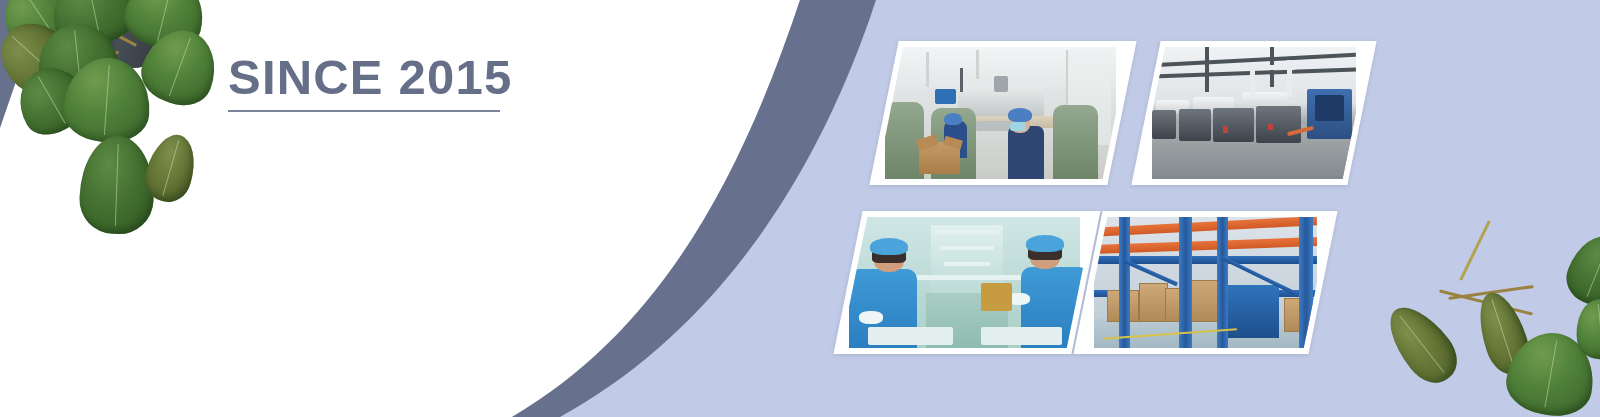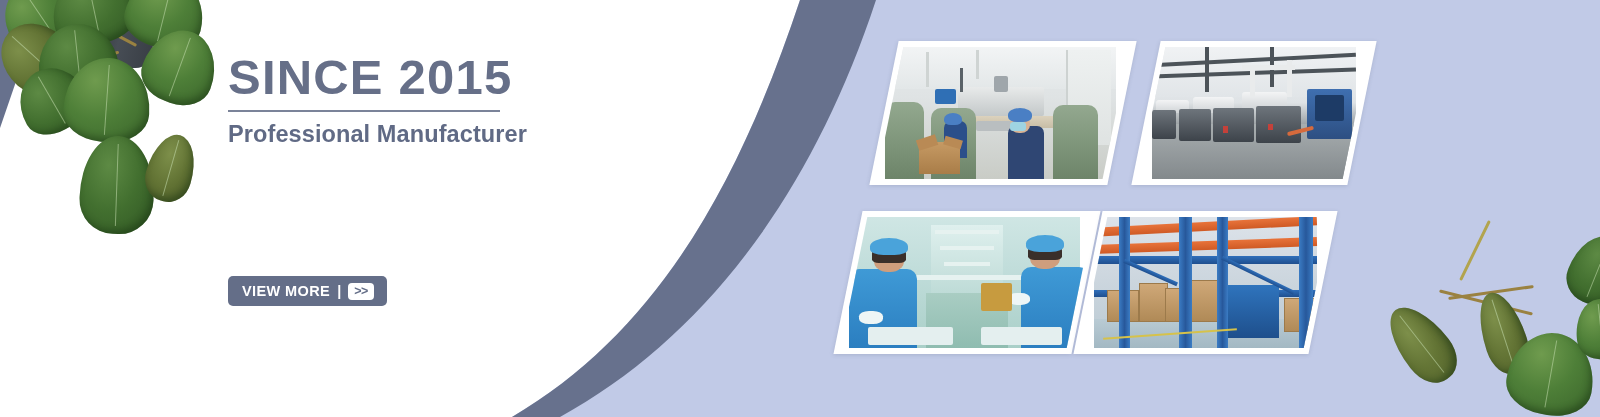--- a/index.html
+++ b/index.html
@@ -206,28 +206,22 @@
 
   <svg class="bg-svg" viewBox="0 0 1600 417" preserveAspectRatio="none">
     <rect x="0" y="0" width="1600" height="417" fill="#ffffff"></rect>
     <path d="M 800 0 L 1600 0 L 1600 417 L 512 417 C 660 330 740 180 800 0 Z" fill="#c1cae7"></path>
     <path d="M 800 0 L 876 0 C 810 200 700 340 560 417 L 512 417 C 660 330 740 180 800 0 Z" fill="#67718d"></path>
   </svg>
 
   <div class="text-block">
     <div class="since-title">SINCE 2015</div>
     <div class="title-rule"></div>
-    <div class="subtitle">Professional Manufacturer</div>
   </div>
 
-  <div class="view-more">
-    <span class="vm-label">VIEW MORE</span>
-    <span class="vm-sep">|</span>
-    <span class="vm-chev">&gt;&gt;</span>
-  </div>
 
   <div class="collage">
 
     <div class="photo p1">
       <div class="photo-inner">
         <div class="ph-scene s1">
           <div class="ceiling"></div>
           <div class="duct" style="left:16%;top:4%;width:3px;height:26%;"></div>
           <div class="duct" style="left:38%;top:2%;width:3px;height:22%;"></div>
           <div class="wallpanel"></div>

